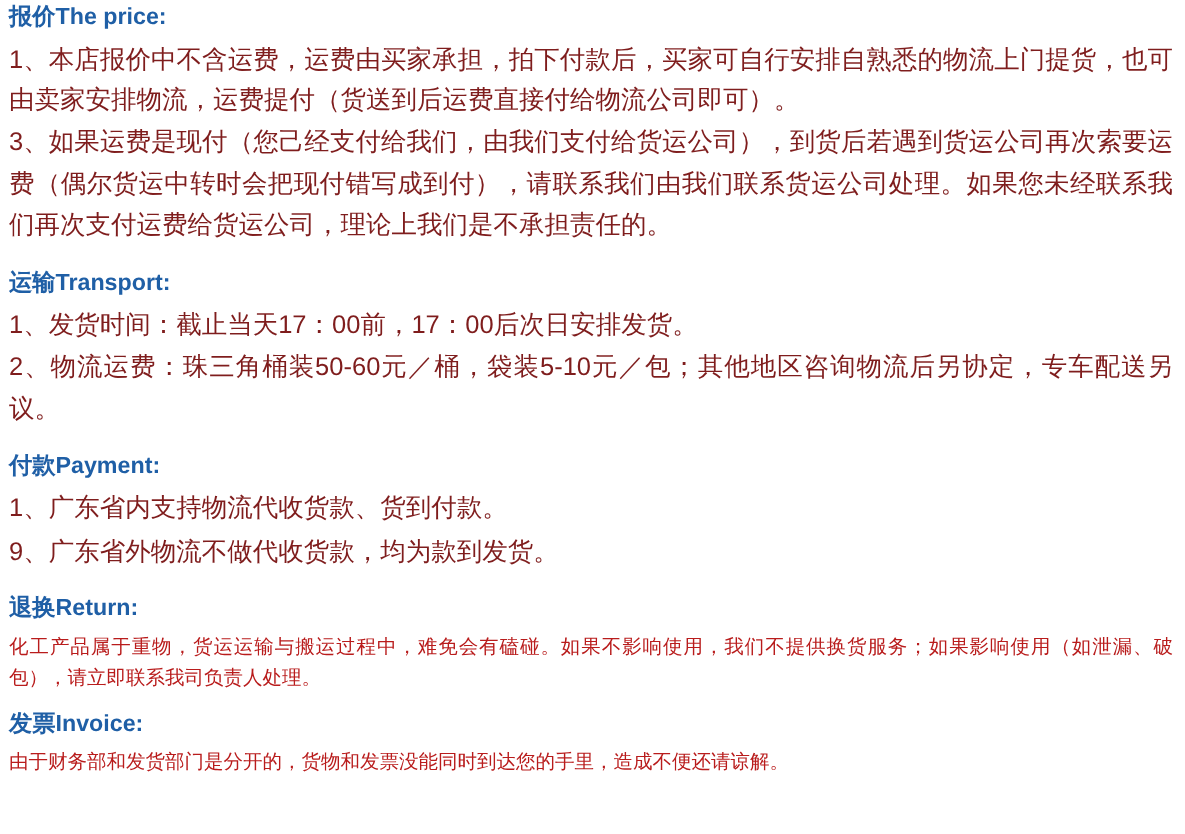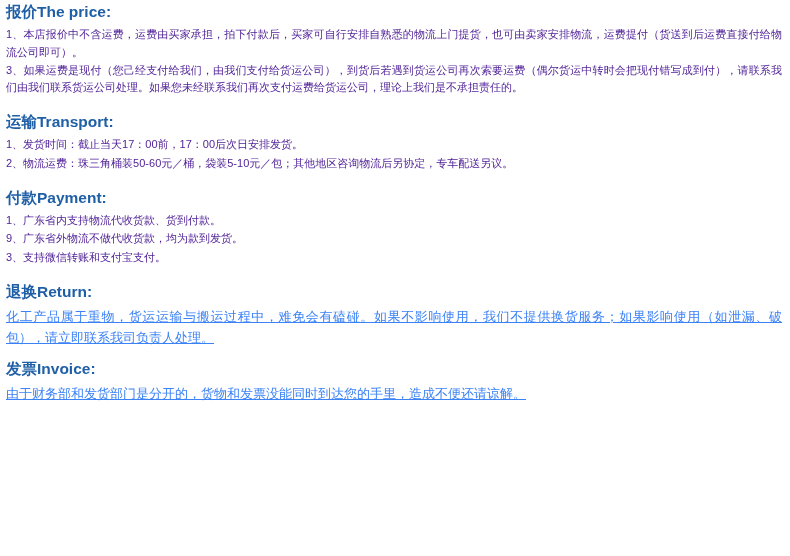--- a/index.html
+++ b/index.html
@@ -27,33 +27,32 @@
   .sec-title {
     font-size: 15.5px;
     font-weight: bold;
     color: #1f5fa6;
     line-height: 1.35;
     margin: 0 0 3px 0;
     letter-spacing: 0px;
   }
   .item {
     display: block;
-    font-size: 11px;
+    font-size: 17px;
     line-height: 1.62;
-    color: #4c1d95;
+    color: #7f1d1d;
     margin: 0 0 1px 0;
     text-align: justify;
   }
   .para {
     font-size: 13px;
     line-height: 1.62;
-    color: #3b82f6;
+    color: #b91c1c;
     margin: 0;
     text-align: justify;
-    text-decoration: underline;
   }
   .sec-price .item { margin-bottom: 0px; }
   .gap-sm { height: 5px; }
   .gap-md { height: 9px; }
 </style>
 </head>
 <body>
 
 <div class="page">
 
@@ -70,21 +69,20 @@
     <div class="item">1、发货时间：截止当天17：00前，17：00后次日安排发货。</div>
     <div class="item">2、物流运费：珠三角桶装50-60元／桶，袋装5-10元／包；其他地区咨询物流后另协定，专车配送另议。</div>
   </div>
 
   <div class="gap-md"></div>
 
   <div class="section sec-payment">
     <div class="sec-title">付款Payment:</div>
     <div class="item">1、广东省内支持物流代收货款、货到付款。</div>
     <div class="item">9、广东省外物流不做代收货款，均为款到发货。</div>
-    <div class="item">3、支持微信转账和支付宝支付。</div>
   </div>
 
   <div class="gap-md"></div>
 
   <div class="section sec-return">
     <div class="sec-title">退换Return:</div>
     <div class="para">化工产品属于重物，货运运输与搬运过程中，难免会有磕碰。如果不影响使用，我们不提供换货服务；如果影响使用（如泄漏、破包），请立即联系我司负责人处理。</div>
   </div>
 
   <div class="gap-sm"></div>

